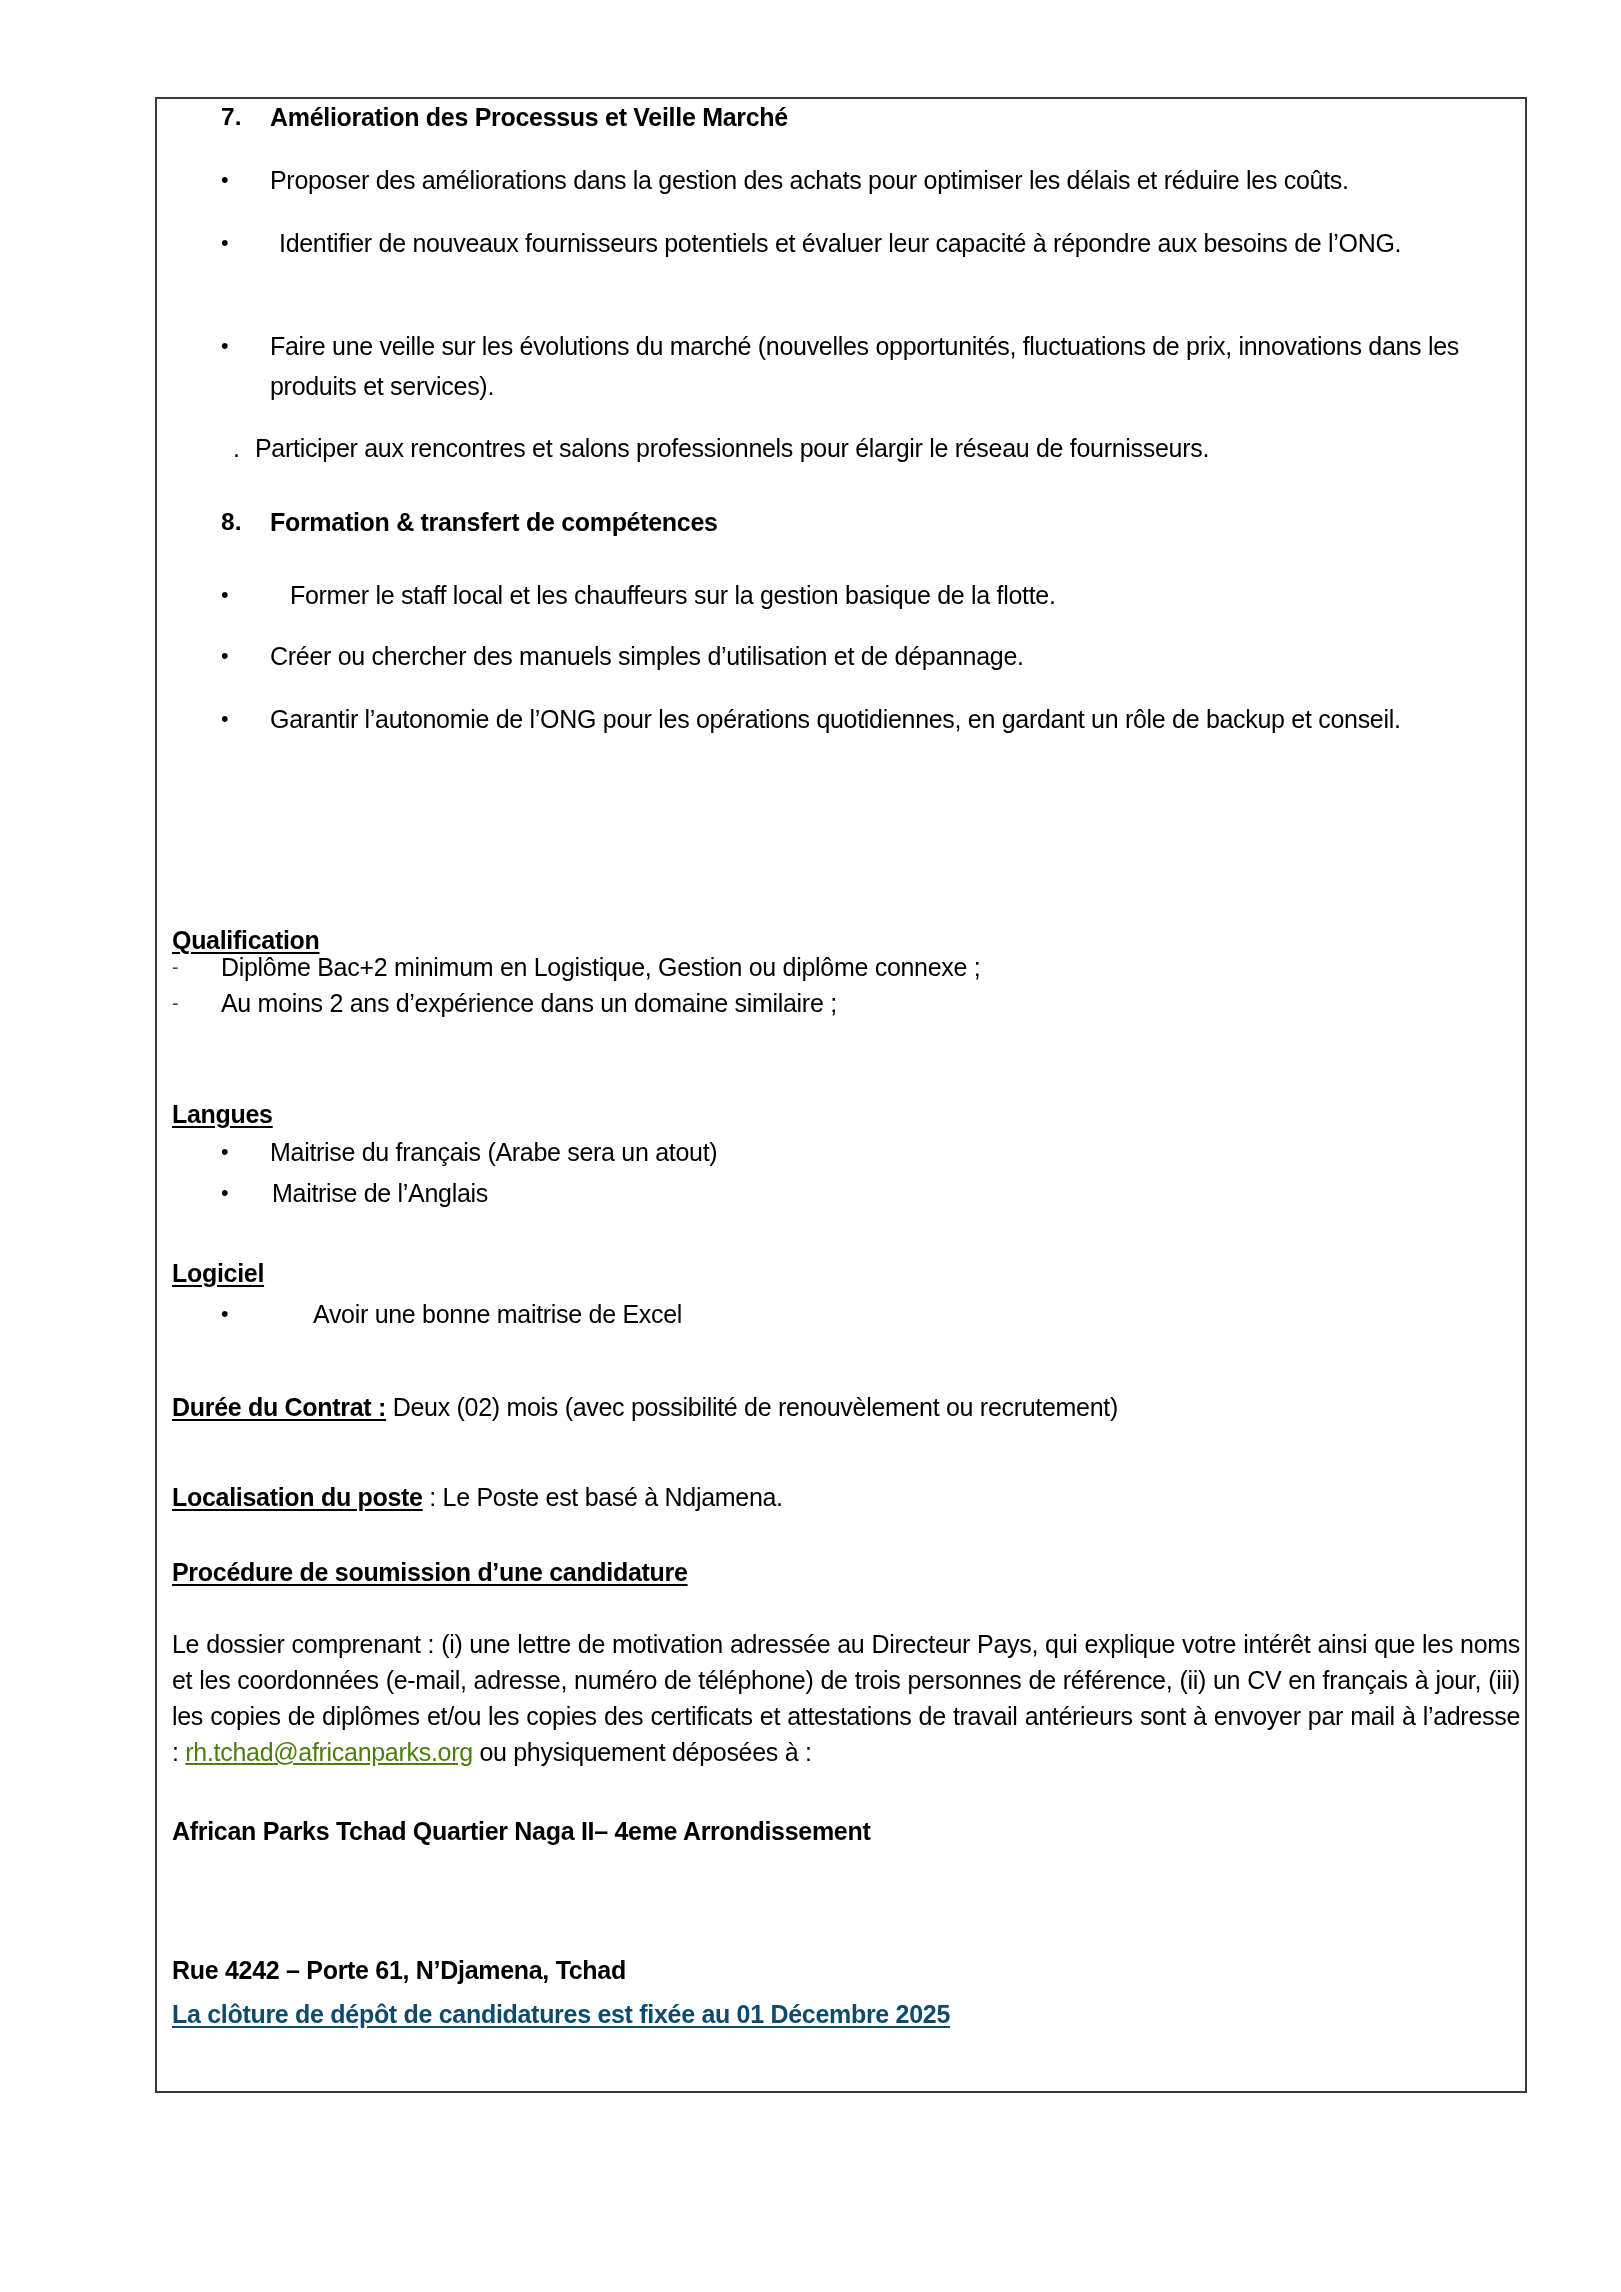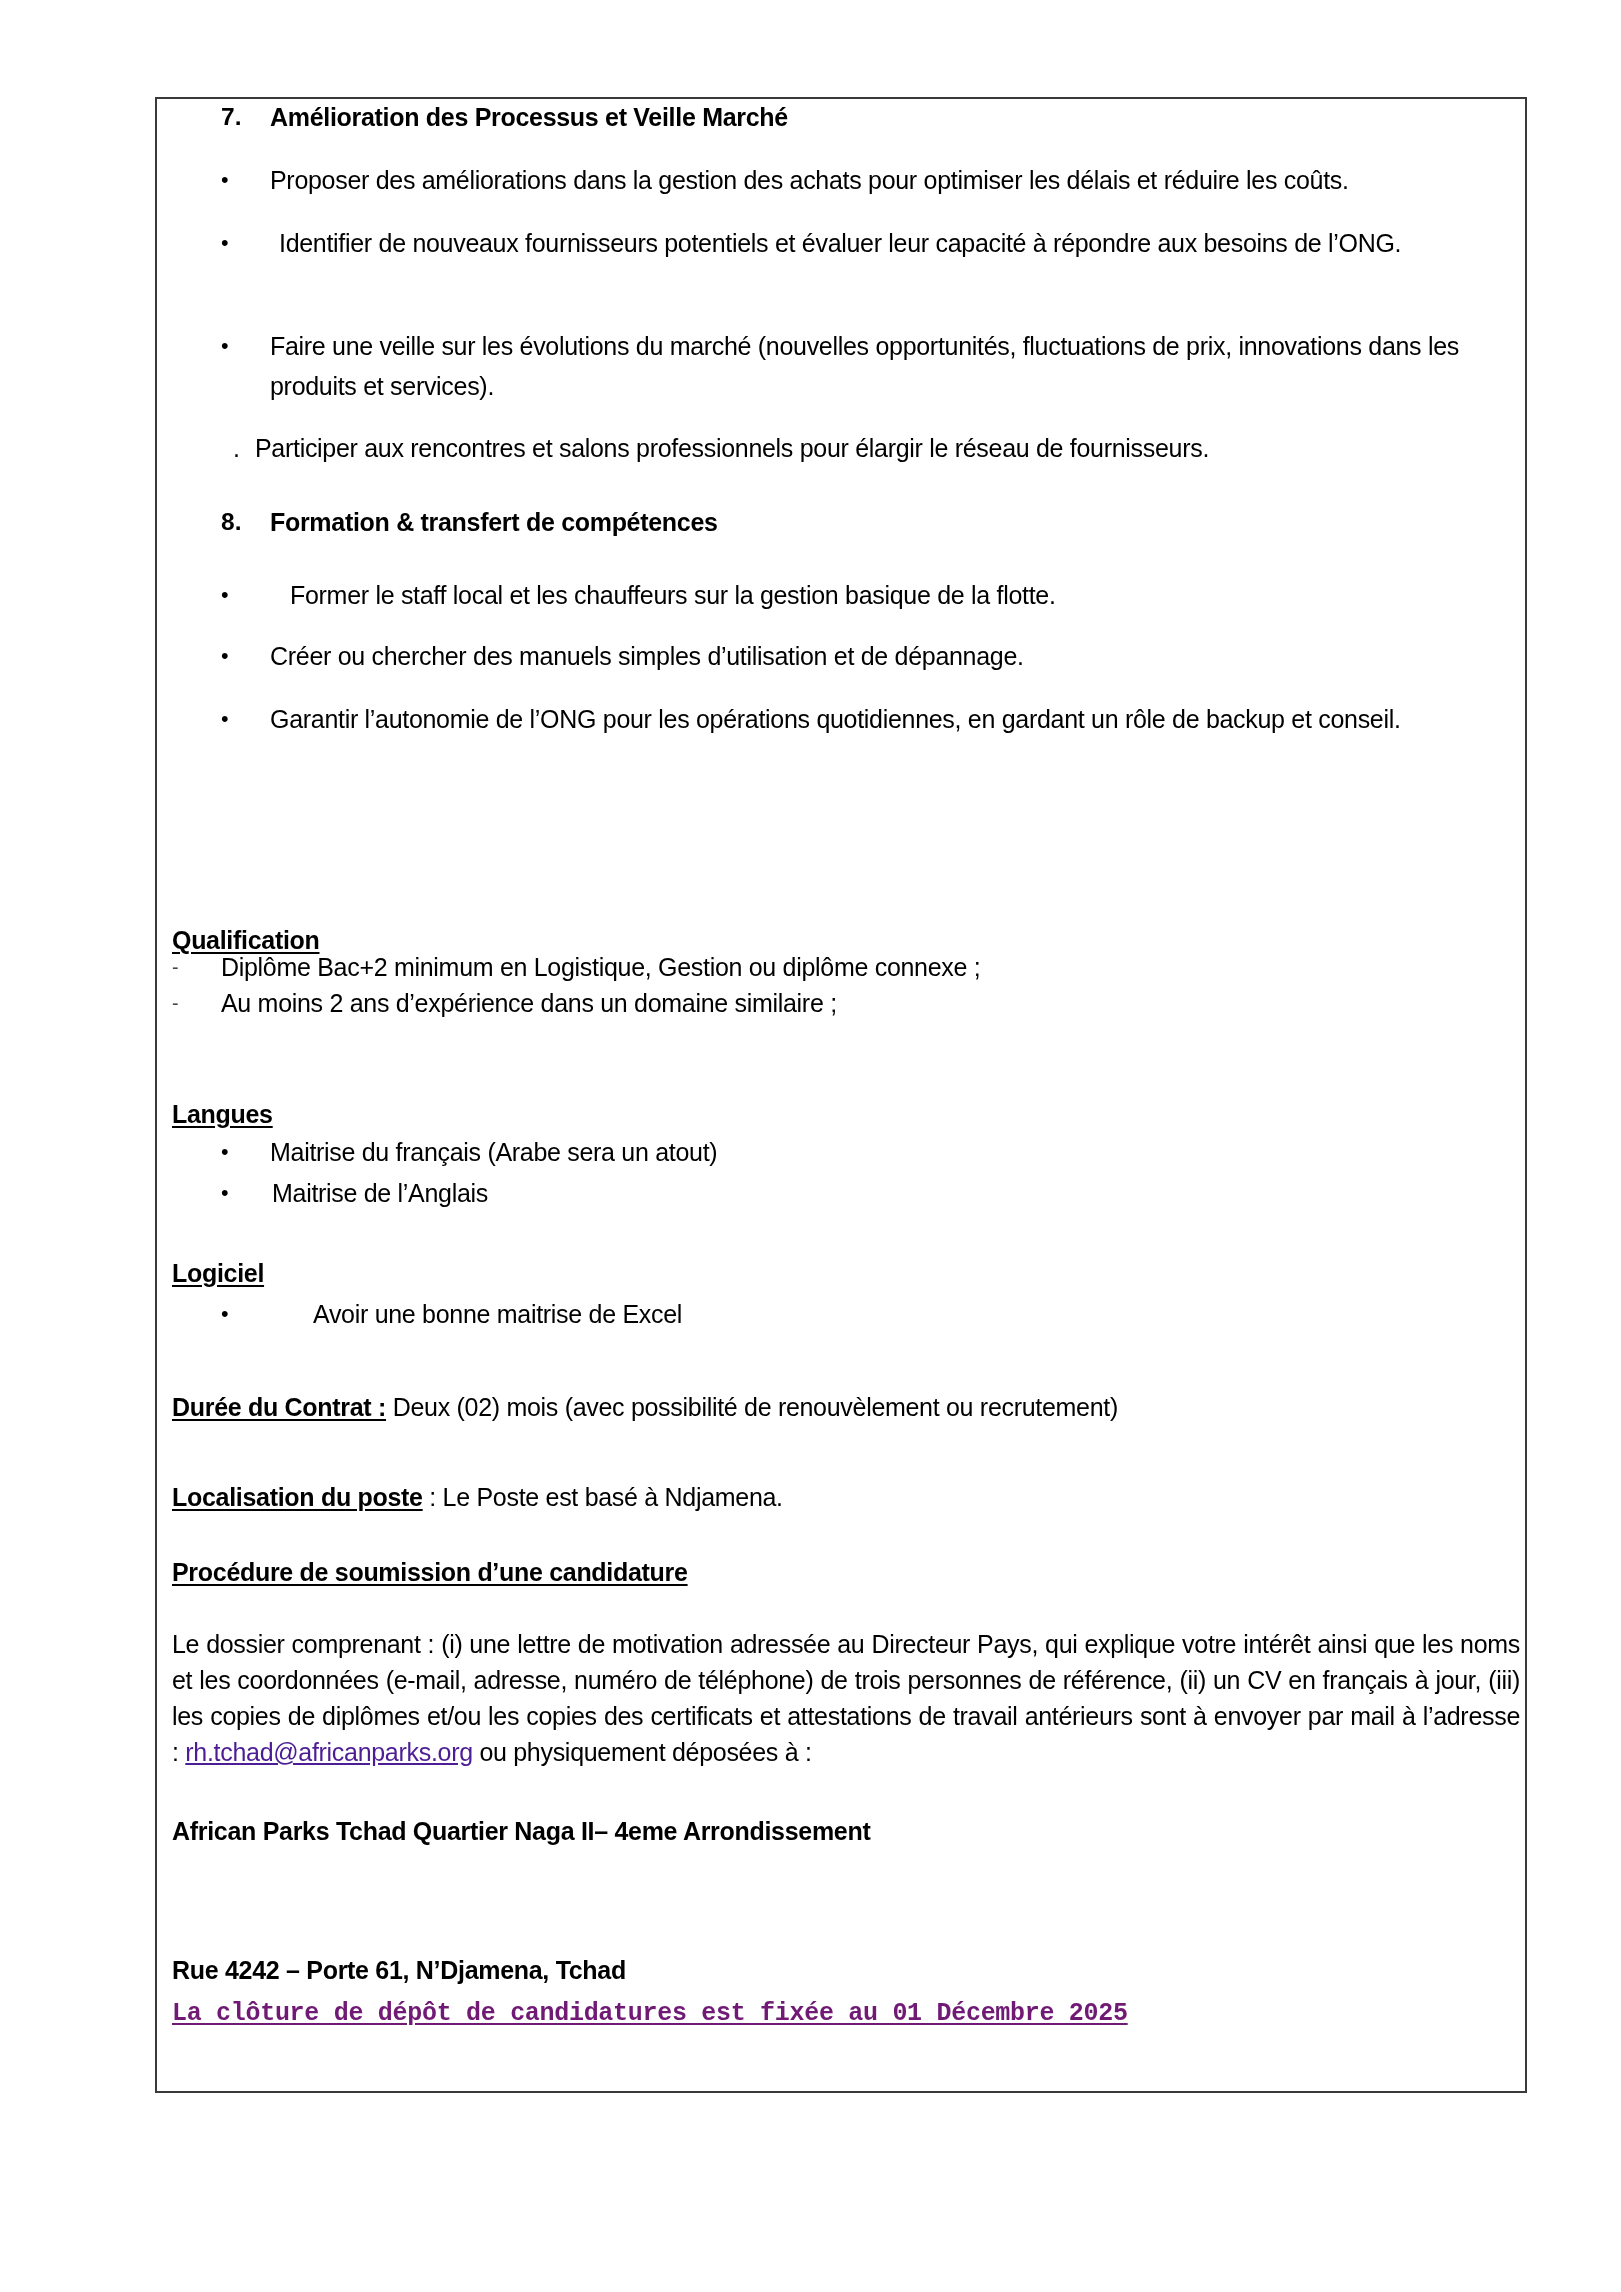--- a/index.html
+++ b/index.html
@@ -7,22 +7,22 @@
          font-family:"Liberation Sans", sans-serif; color:#000; }
   .box { position:absolute; left:155px; top:97px; width:1372px; height:1996px;
          border:2px solid #3a3a3a; box-sizing:border-box; }
   .t { position:absolute; font-size:25px; line-height:40px; white-space:nowrap; letter-spacing:-0.3px; }
   .wrap { white-space:normal; }
   .b { font-weight:bold; }
   .u { text-decoration:underline; text-underline-offset:2.9px; }
   .num { position:absolute; font-weight:bold; font-size:24.5px; line-height:40px; }
   .bullet { position:absolute; font-size:21.6px; line-height:40px; }
   .dash { position:absolute; font-size:19.6px; line-height:40px; color:#444; }
-  a.link { color:#4c1d95; text-decoration:underline; }
-  .closing { color:#701a75;font-family:Liberation Mono, monospace; }
+  a.link { color:#4d7c0f; text-decoration:underline; }
+  .closing { color:#0c4a6e; }
 </style>
 </head>
 <body>
 
 <div class="box"></div>
 
 <div class="num" style="left:221px; top:97px;">7.</div>
 <div class="t b" style="left:270px; top:97px;">Amélioration des Processus et Veille Marché</div>
 
 <div class="bullet" style="left:221px; top:160px;">•</div>

